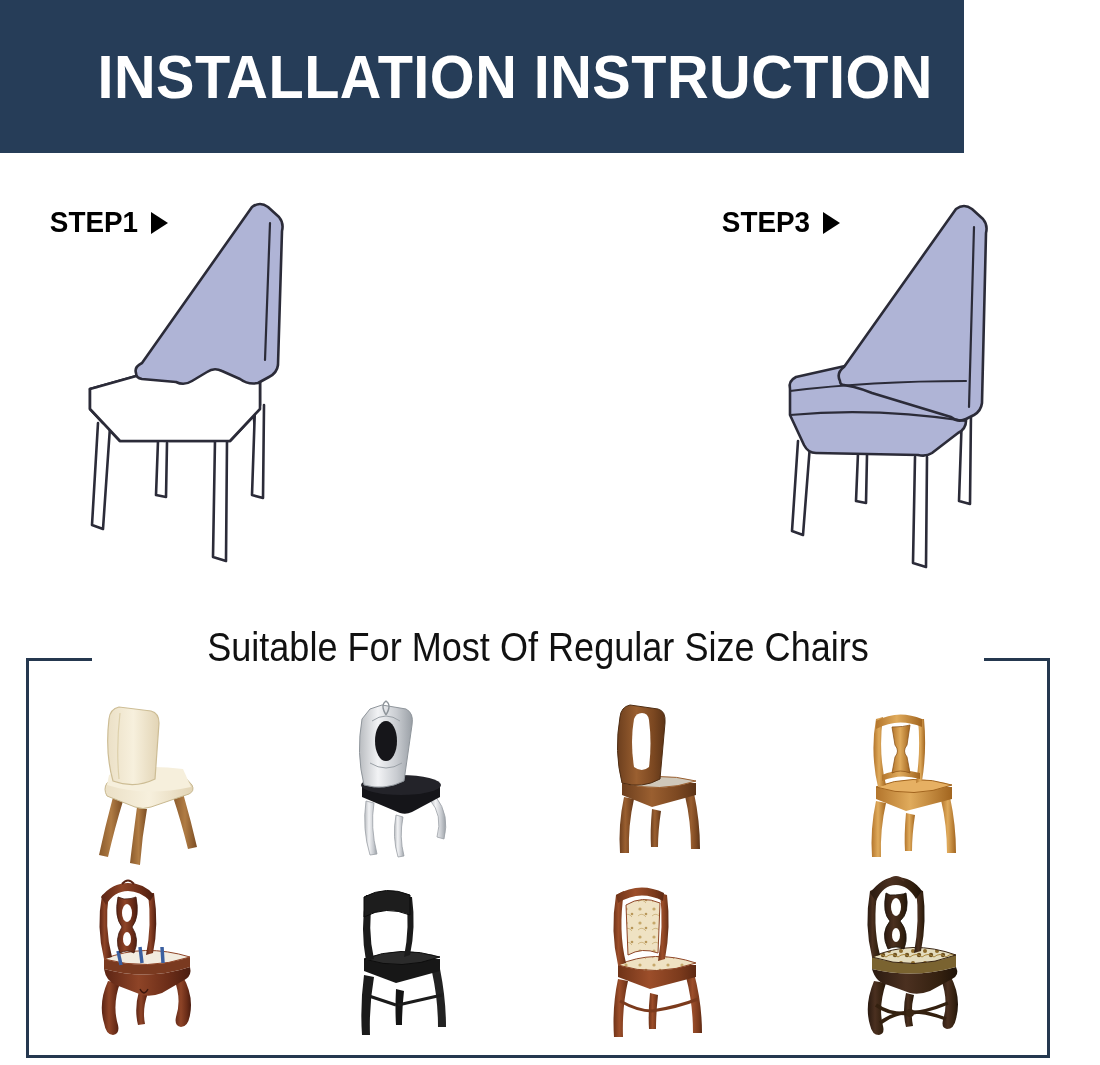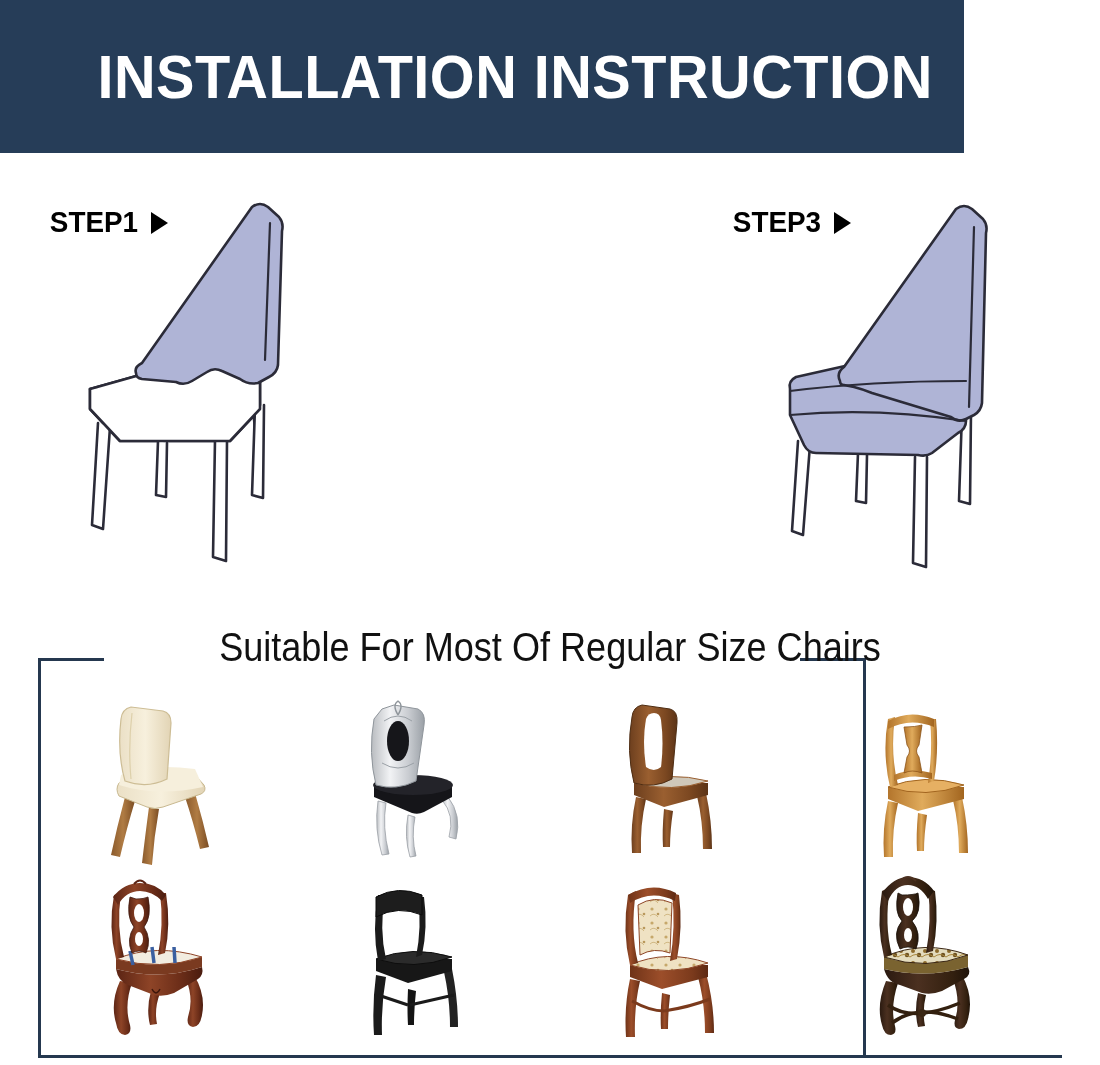--- a/index.html
+++ b/index.html
@@ -50,22 +50,22 @@
     width:0;height:0;
     border-left:17px solid #000000;
     border-top:11px solid transparent;
     border-bottom:11px solid transparent;
     margin-top:1px;
   }
   .chair-svg{position:absolute;top:42px;}
 
   
   #suitable-section{
-    position:absolute;left:38px;top:658px;
-    width:828px;height:400px;
+    position:absolute;left:26px;top:658px;
+    width:1024px;height:400px;
     box-sizing:border-box;
   }
   .frame-line{position:absolute;background:#25384f;}
   #frame-left{left:0;top:0;width:3px;height:400px;}
   #frame-right{right:0;top:0;width:3px;height:400px;}
   #frame-bottom{left:0;bottom:0;width:1024px;height:3px;}
   #frame-top-left{left:0;top:0;width:66px;height:3px;}
   #frame-top-right{right:0;top:0;width:66px;height:3px;}
 
   #suitable-title{
@@ -123,21 +123,21 @@
         <path d="M64 178 Q62 172 70 168 L180 12 Q188 6 196 12 L207 22 Q212 28 210 36 L206 170 Q205 178 197 182
                  L186 188 Q176 190 168 184 L150 176 Q142 172 135 177 L120 186 Q112 191 104 187 L70 184 Q64 183 64 178 Z" fill="#afb4d6"></path>
 
         <path d="M198 28 L193 165" stroke-width="2.2"></path>
       </g>
     </svg>
   </div>
 
 
   <div class="step-panel" style="left:686px;">
-    <div class="step-label" style="left:34px;margin-left:11px;">
+    <div class="step-label" style="left:34px;">
       <span class="step-label-text">STEP3</span>
       <span class="step-arrow"></span>
     </div>
     <svg class="chair-svg" style="left:84px;" width="260" height="390" viewBox="0 0 260 390">
       <g fill="none" stroke="#2b2b38" stroke-width="2.6" stroke-linejoin="round" stroke-linecap="round">
 
         <path d="M28 246 L22 336 L33 340 L40 250" fill="#ffffff"></path>
         <path d="M88 258 L86 306 L96 308 L97 260" fill="#ffffff"></path>
         <path d="M145 262 L143 368 L156 372 L157 262" fill="#ffffff"></path>
         <path d="M192 218 L189 306 L200 309 L201 216" fill="#ffffff"></path>

